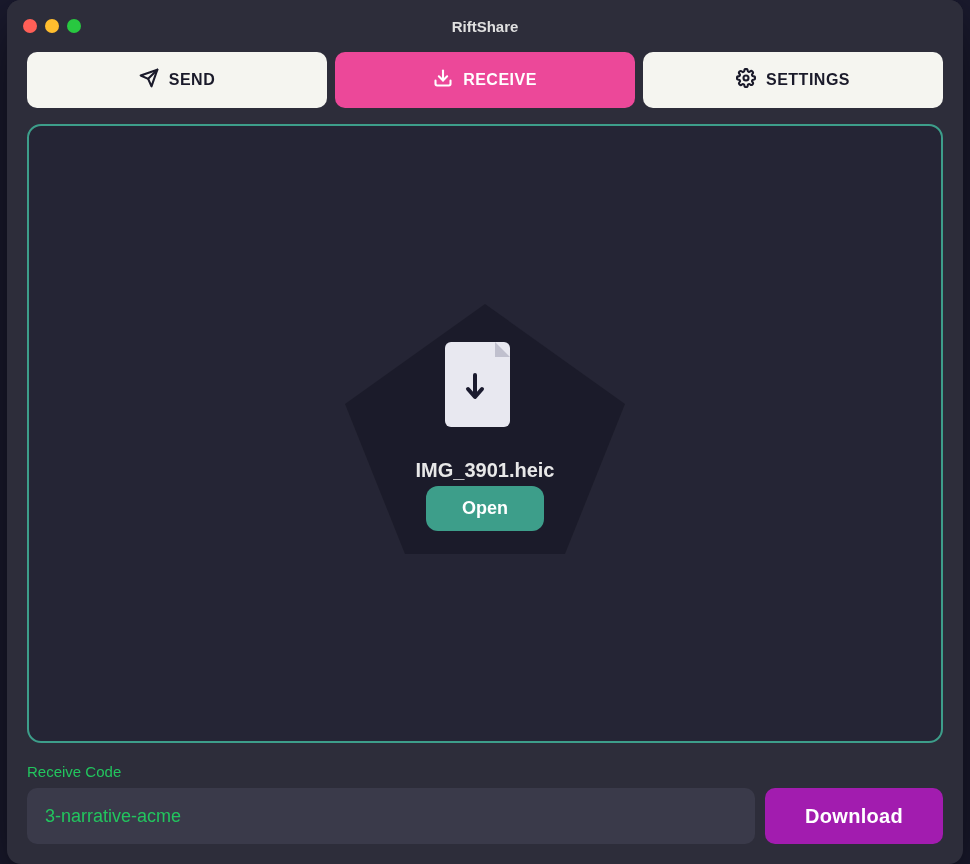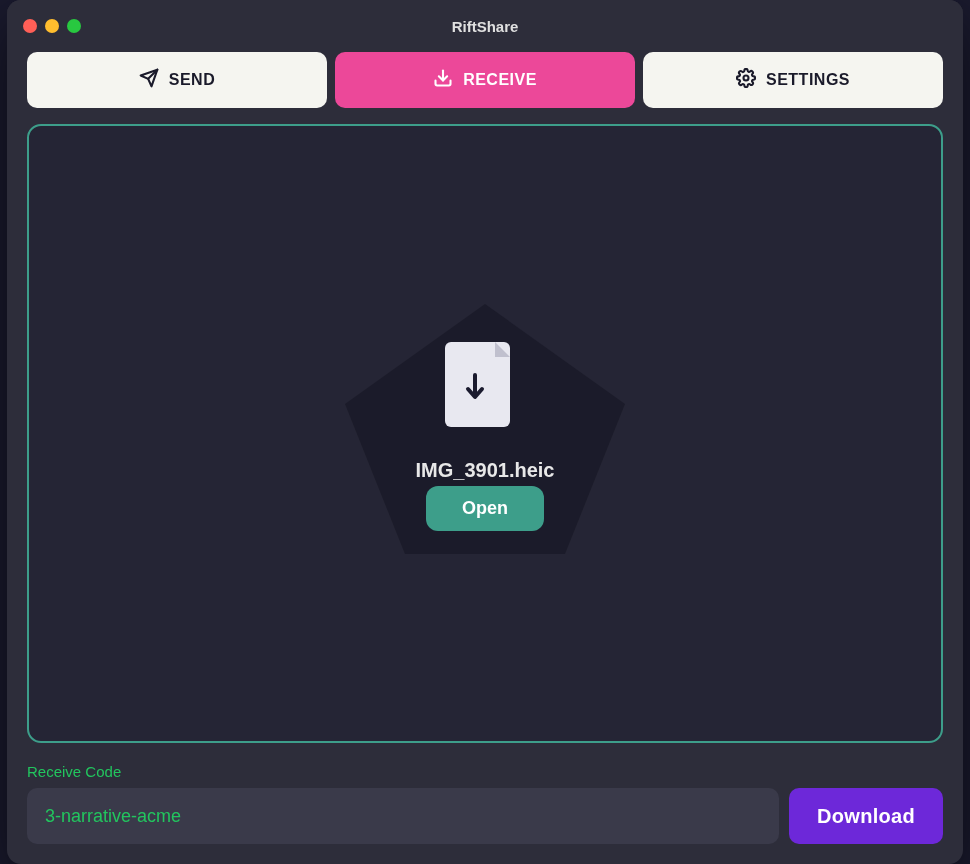--- a/index.html
+++ b/index.html
@@ -178,25 +178,25 @@
       background: #3a3a4a;
       border: none;
       border-radius: 10px;
       padding: 0 18px;
       font-size: 18px;
       color: #22c55e;
       outline: none;
     }
 
     .download-button {
-      background: #6d28d9;
+      background: #a21caf;
       color: white;
       border: none;
       border-radius: 10px;
-      padding: 0 28px;
+      padding: 0 40px;
       font-size: 20px;
       font-weight: 700;
       cursor: pointer;
       letter-spacing: 0.3px;
     }
 
     
     .bg-shape-wrapper {
       position: absolute;
       width: 100%;

